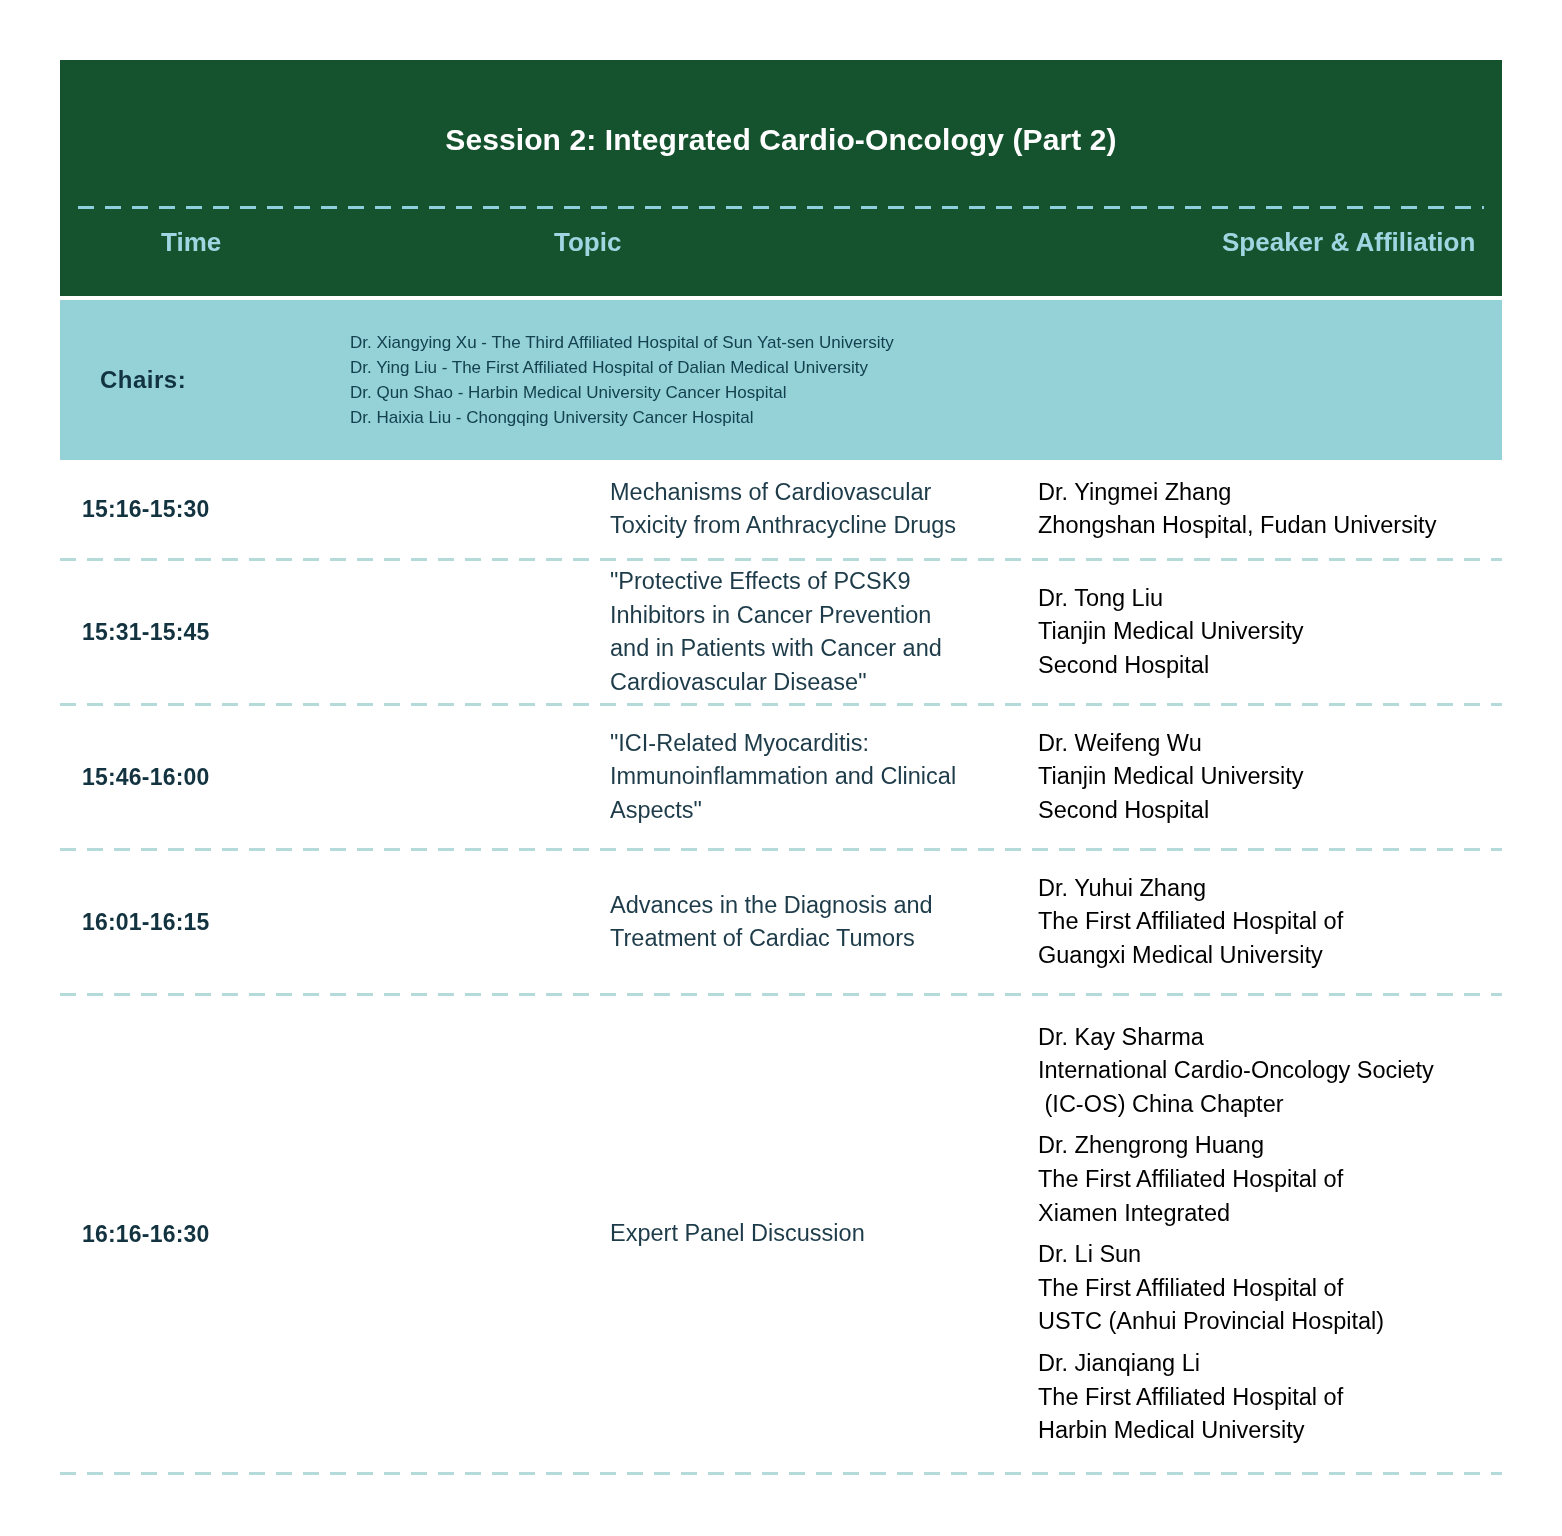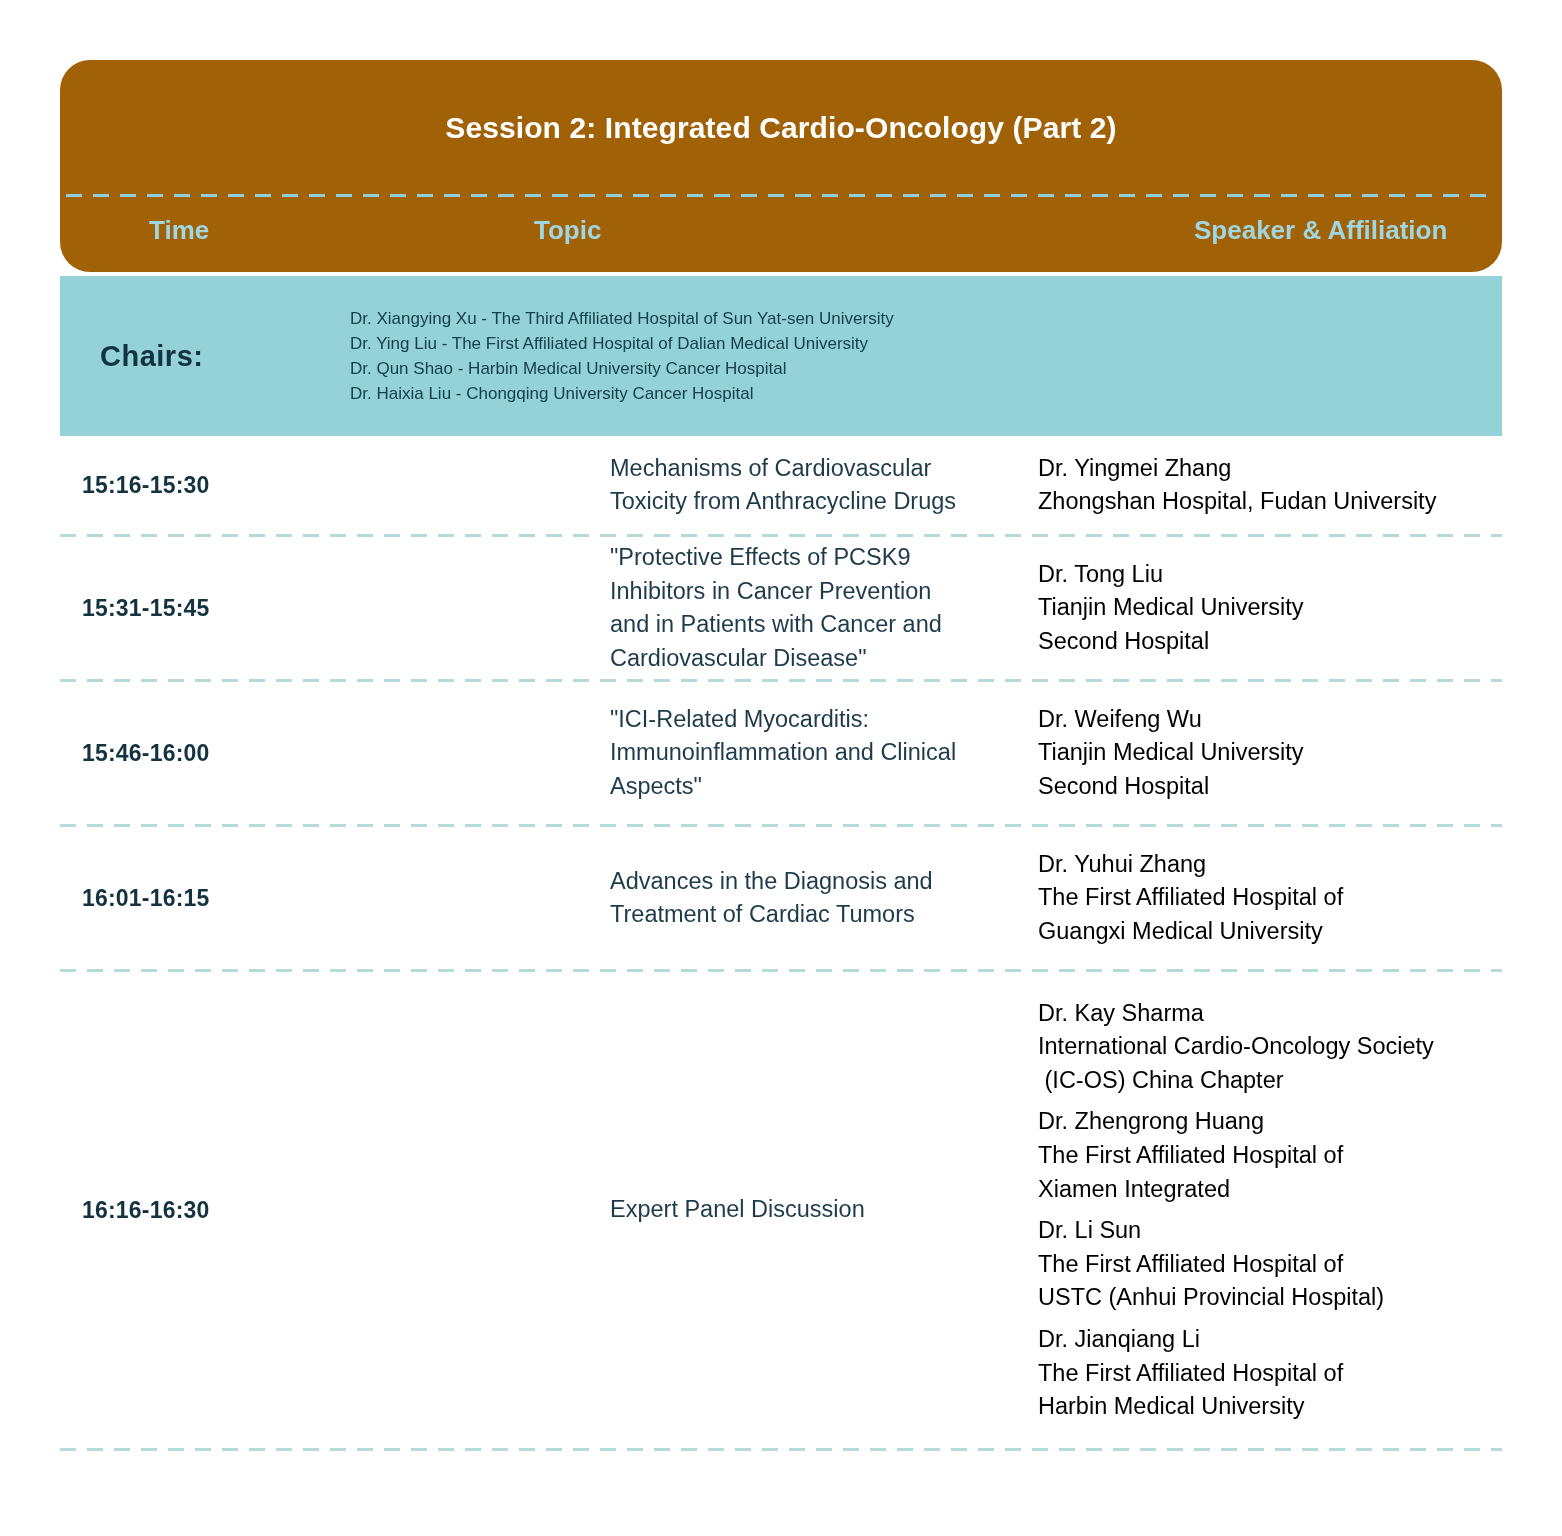--- a/index.html
+++ b/index.html
@@ -26,23 +26,22 @@
   
   .schedule {
     position: absolute;
     left: 60px;
     top: 60px;
     width: 1442px;
   }
 
   
   .session-header {
-    background: #a16207;
-    padding: 4px;
-    border-radius: 30px;
+    background: #14532d;
+    padding: 16px;
   }
   .session-title {
     color: #ffffff;
     font-size: 30px;
     font-weight: bold;
     text-align: center;
     letter-spacing: 0.1px;
     padding: 46px 20px 48px 20px;
     line-height: 1.2;
   }
@@ -52,20 +51,21 @@
       to right,
       #8fcfdd 0px, #8fcfdd 16px,
       rgba(255,255,255,0) 16px, rgba(255,255,255,0) 27px
     );
     margin: 0 2px;
   }
   .column-head-row {
     display: flex;
     align-items: center;
     padding: 18px 0 22px 0;
+    gap: 8px;
   }
   .column-head {
     color: #9fd6e2;
     font-size: 26px;
     font-weight: bold;
     line-height: 1.2;
   }
   
   .col-time   { width: 275px; flex: 0 0 275px; box-sizing: border-box; }
   .col-topic  { width: 665px; flex: 0 0 665px; box-sizing: border-box; }
@@ -80,21 +80,21 @@
 
   
   .chairs-row {
     display: flex;
     background: #94d2d7;
     align-items: center;
     min-height: 160px;
   }
   .chairs-label {
     color: #123340;
-    font-size: 29px;
+    font-size: 24px;
     font-weight: bold;
     padding-left: 40px;
     letter-spacing: 0.5px;
   }
   .chairs-list {
     padding-left: 15px;
     padding-top: 2px;
   }
   .chairs-list .chair-line {
     color: #14414f;

